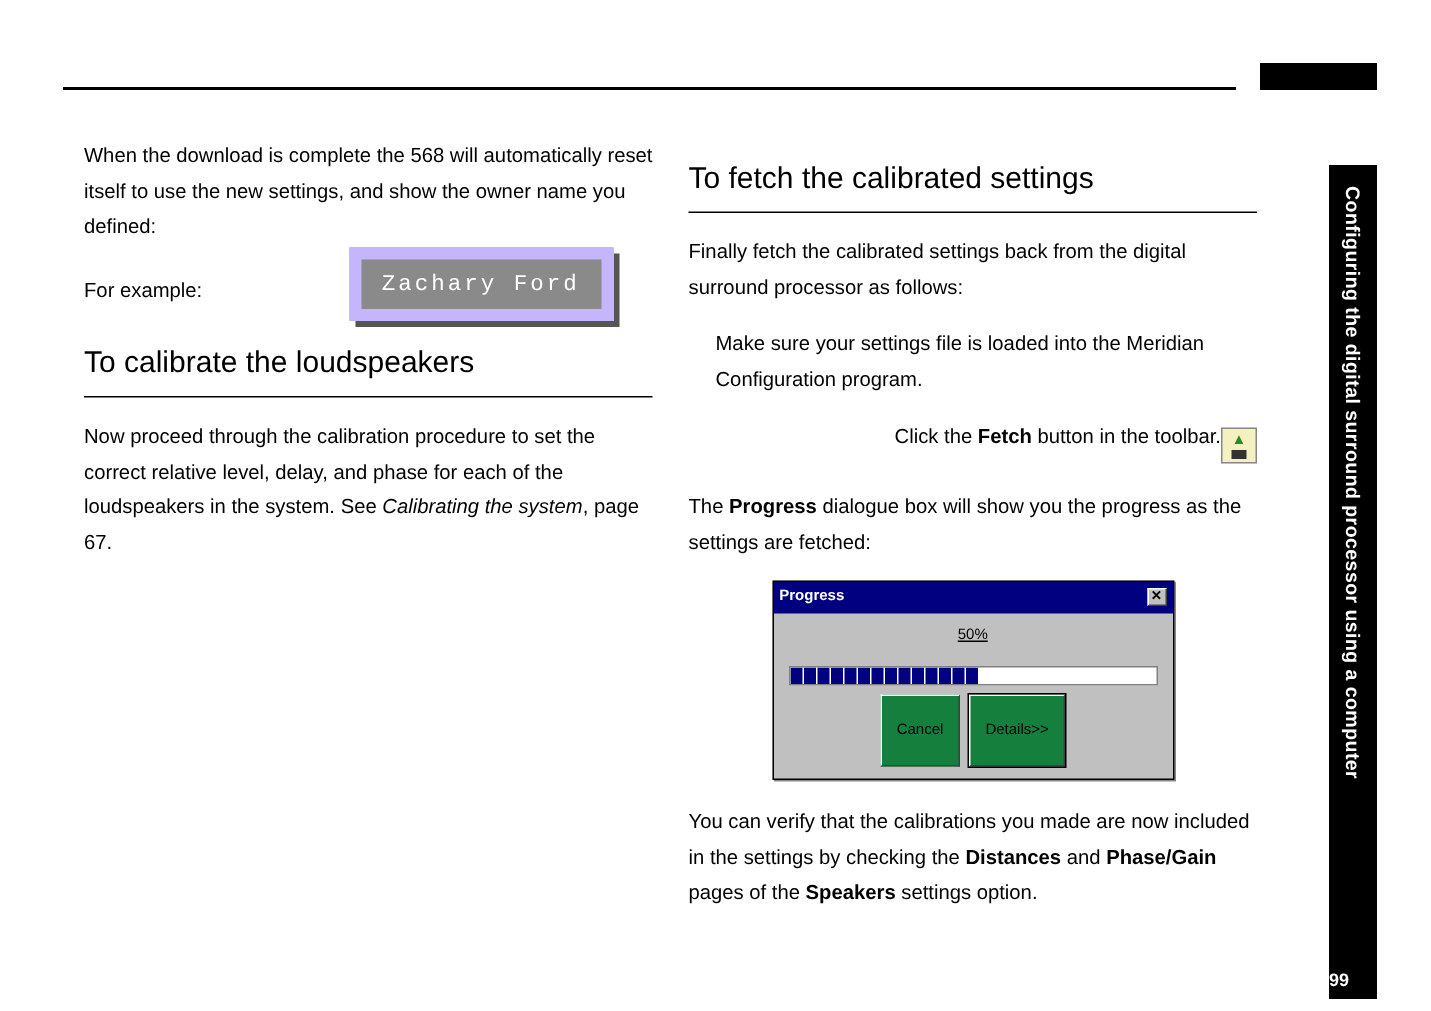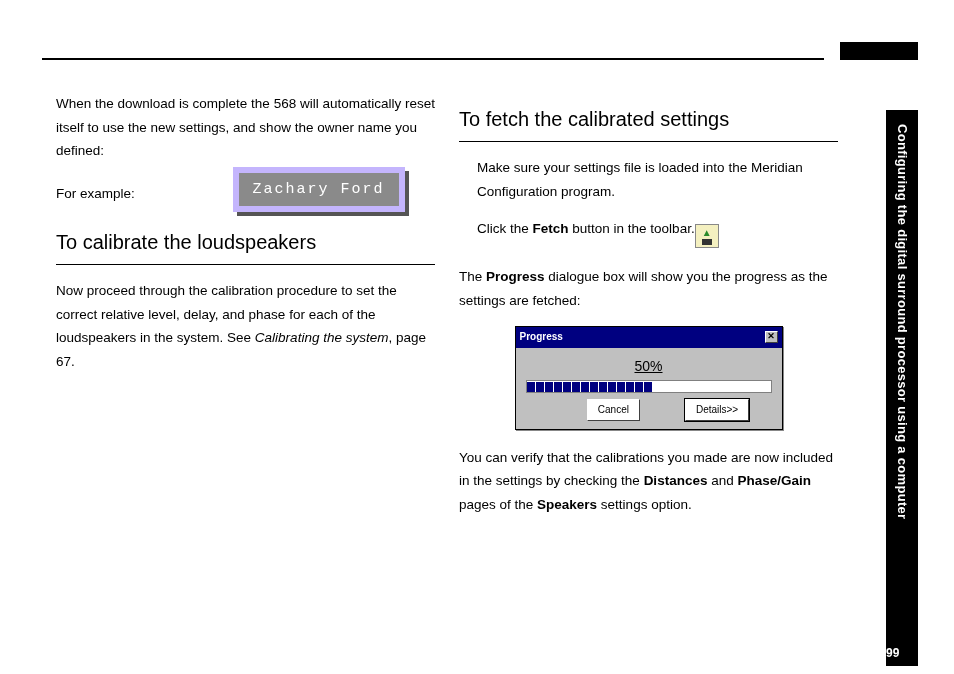--- a/index.html
+++ b/index.html
@@ -84,26 +84,26 @@
     vertical-align: middle;
     margin-left: 94px;
     margin-bottom: 8px;
   }
   .owner-badge-inner {
     background: #8a8a8a;
     color: #fff;
     font-family: "Courier New", monospace;
     font-size: 15px;
     padding: 8px 14px;
-    border: 6px solid #c4b5fd;
+    border: 8px solid #c4b5fd;
     box-shadow: 4px 4px 0 #555;
     letter-spacing: 2px;
   }
 
-  .fetch-row { display: flex; align-items: center; justify-content: flex-start; }
+  .fetch-row { display: flex; align-items: center; justify-content: flex-end; }
   .fetch-icon {
     width: 24px; height: 24px;
     border: 1px solid #888;
     background: #f4f0c0;
     display: flex;
     flex-direction: column;
     align-items: center;
     justify-content: center;
     font-size: 10px;
     line-height: 1;
@@ -134,45 +134,44 @@
     width: 13px; height: 12px;
     display: flex; align-items:center; justify-content:center;
     border: 1px solid #fff;
     border-right-color: #404040;
     border-bottom-color: #404040;
     font-size: 9px;
     font-family: Arial;
   }
   .pd-body { padding: 6px 10px 8px 10px; text-align: center; }
   .pd-msg { font-size: 10px; margin-bottom: 4px; }
-  .pd-pct { font-size: 14px; margin-bottom: 2px; text-decoration: underline; }
+  .pd-pct { font-size: 10px; margin-bottom: 12px; text-decoration: underline; }
   .pd-bar {
     height: 13px;
     border: 1px solid #808080;
     background: #fff;
     margin-bottom: 6px;
     position: relative;
     overflow: hidden;
     text-align: left;
   }
   .pd-seg {
     display: inline-block;
     width: 8px; height: 11px;
     background: #000080;
     margin-right: 1px;
   }
   .pd-btns { display: flex; gap: 6px; justify-content: center; }
   .pd-btn {
     font-size: 10px;
-    padding: 1px 10px;
-    background: #ffffff;
+    padding: 14px 10px;
+    background: #15803d;
     border: 1px solid #fff;
     border-right-color: #404040;
     border-bottom-color: #404040;
-    margin-left: 39px;
   }
   .pd-btn.def { outline: 1px solid #000; }
   .dialog-wrap { display:flex; justify-content:center; margin: 4px 0 16px 0; }
 </style>
 </head>
 <body>
 
 <div class="page">
 
   <div class="hr-top"></div>
@@ -202,20 +201,21 @@
 
       <p>
         <span>Now proceed through the calibration procedure to set the correct relative level, delay, and phase for each of the loudspeakers in the system. See </span><i>Calibrating the system</i><span>, page 67.</span>
       </p>
     </div>
 
     <div class="col">
       <div class="h2">To fetch the calibrated settings</div>
       <div class="h2-rule"></div>
 
+      <p>Finally fetch the calibrated settings back from the digital surround processor as follows:</p>
 
       <p class="indent">Make sure your settings file is loaded into the Meridian Configuration program.</p>
 
       <div class="indent fetch-row">
         <p>
           <span>Click the </span><b>Fetch</b><span> button in the toolbar.</span>
         </p>
         <div class="fetch-icon">
           <span class="fetch-arrow">▲</span>
           <span class="fetch-sq"></span>

